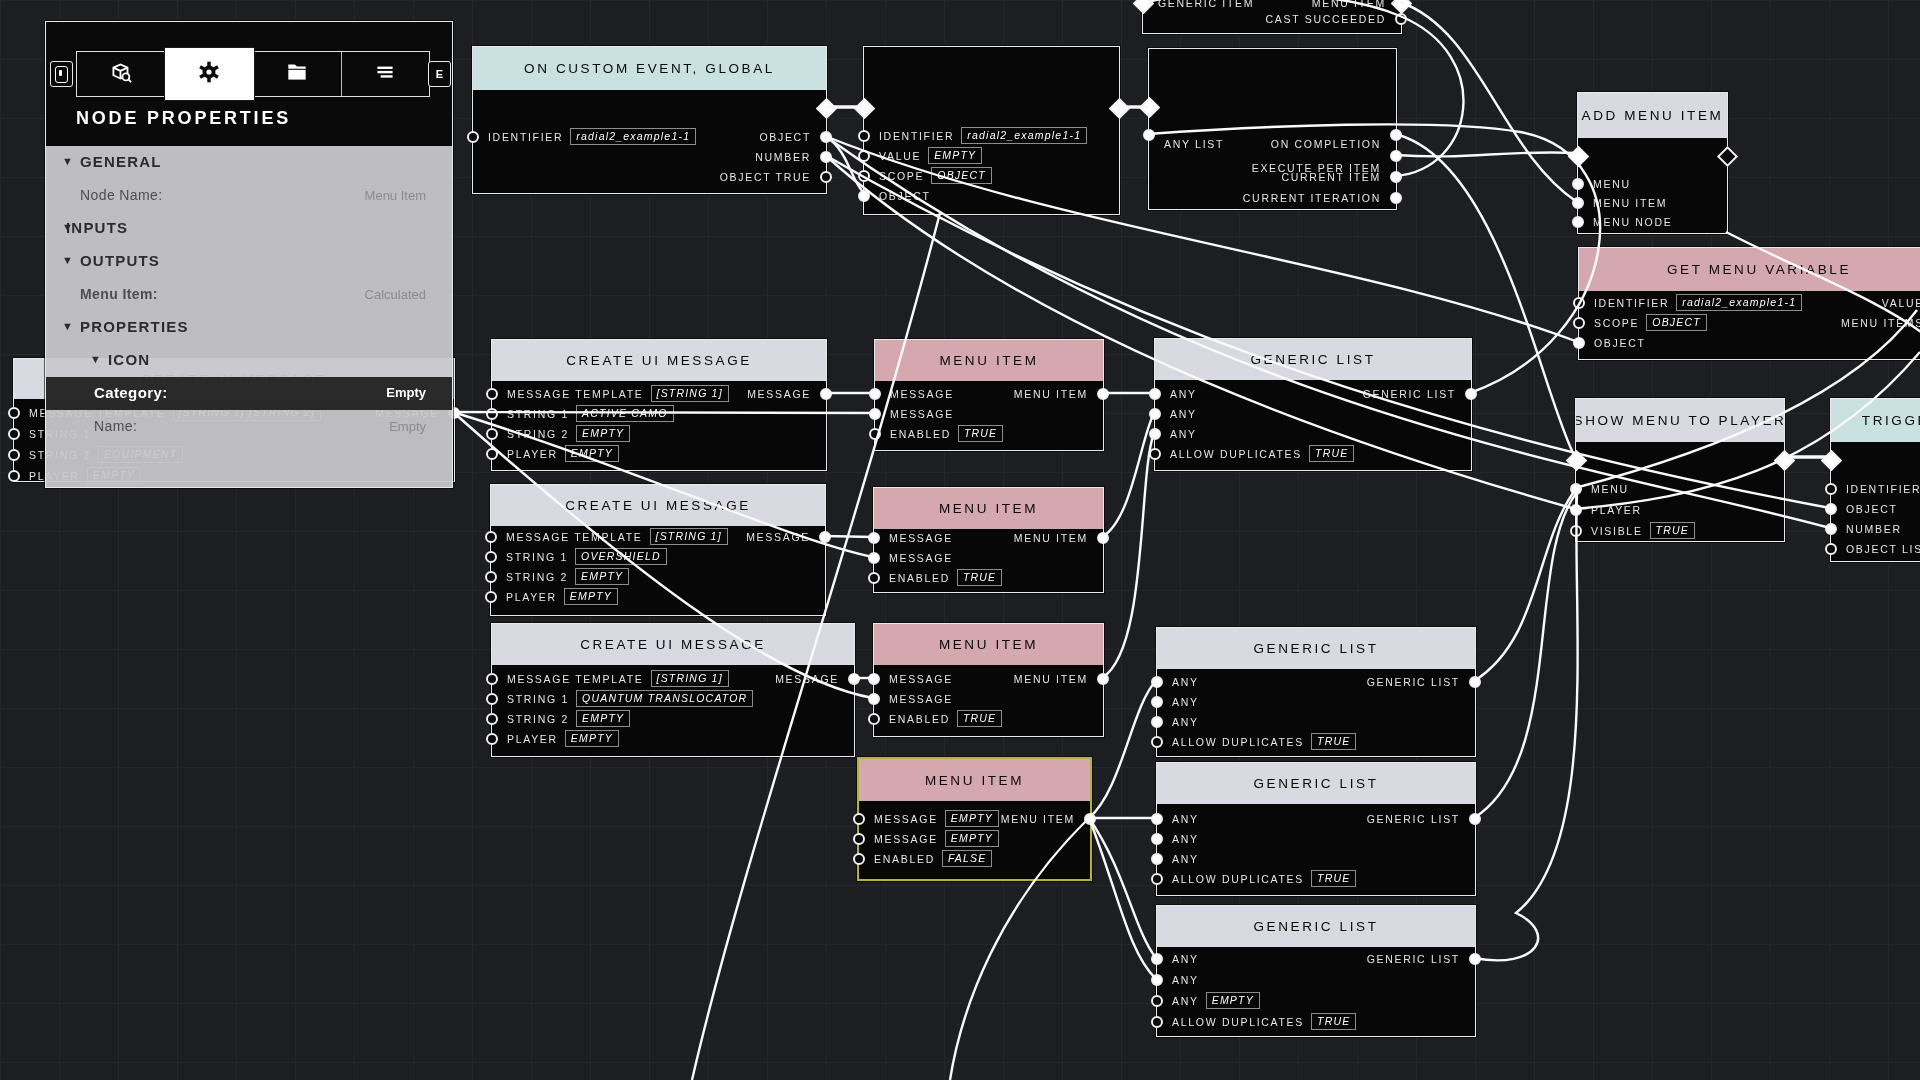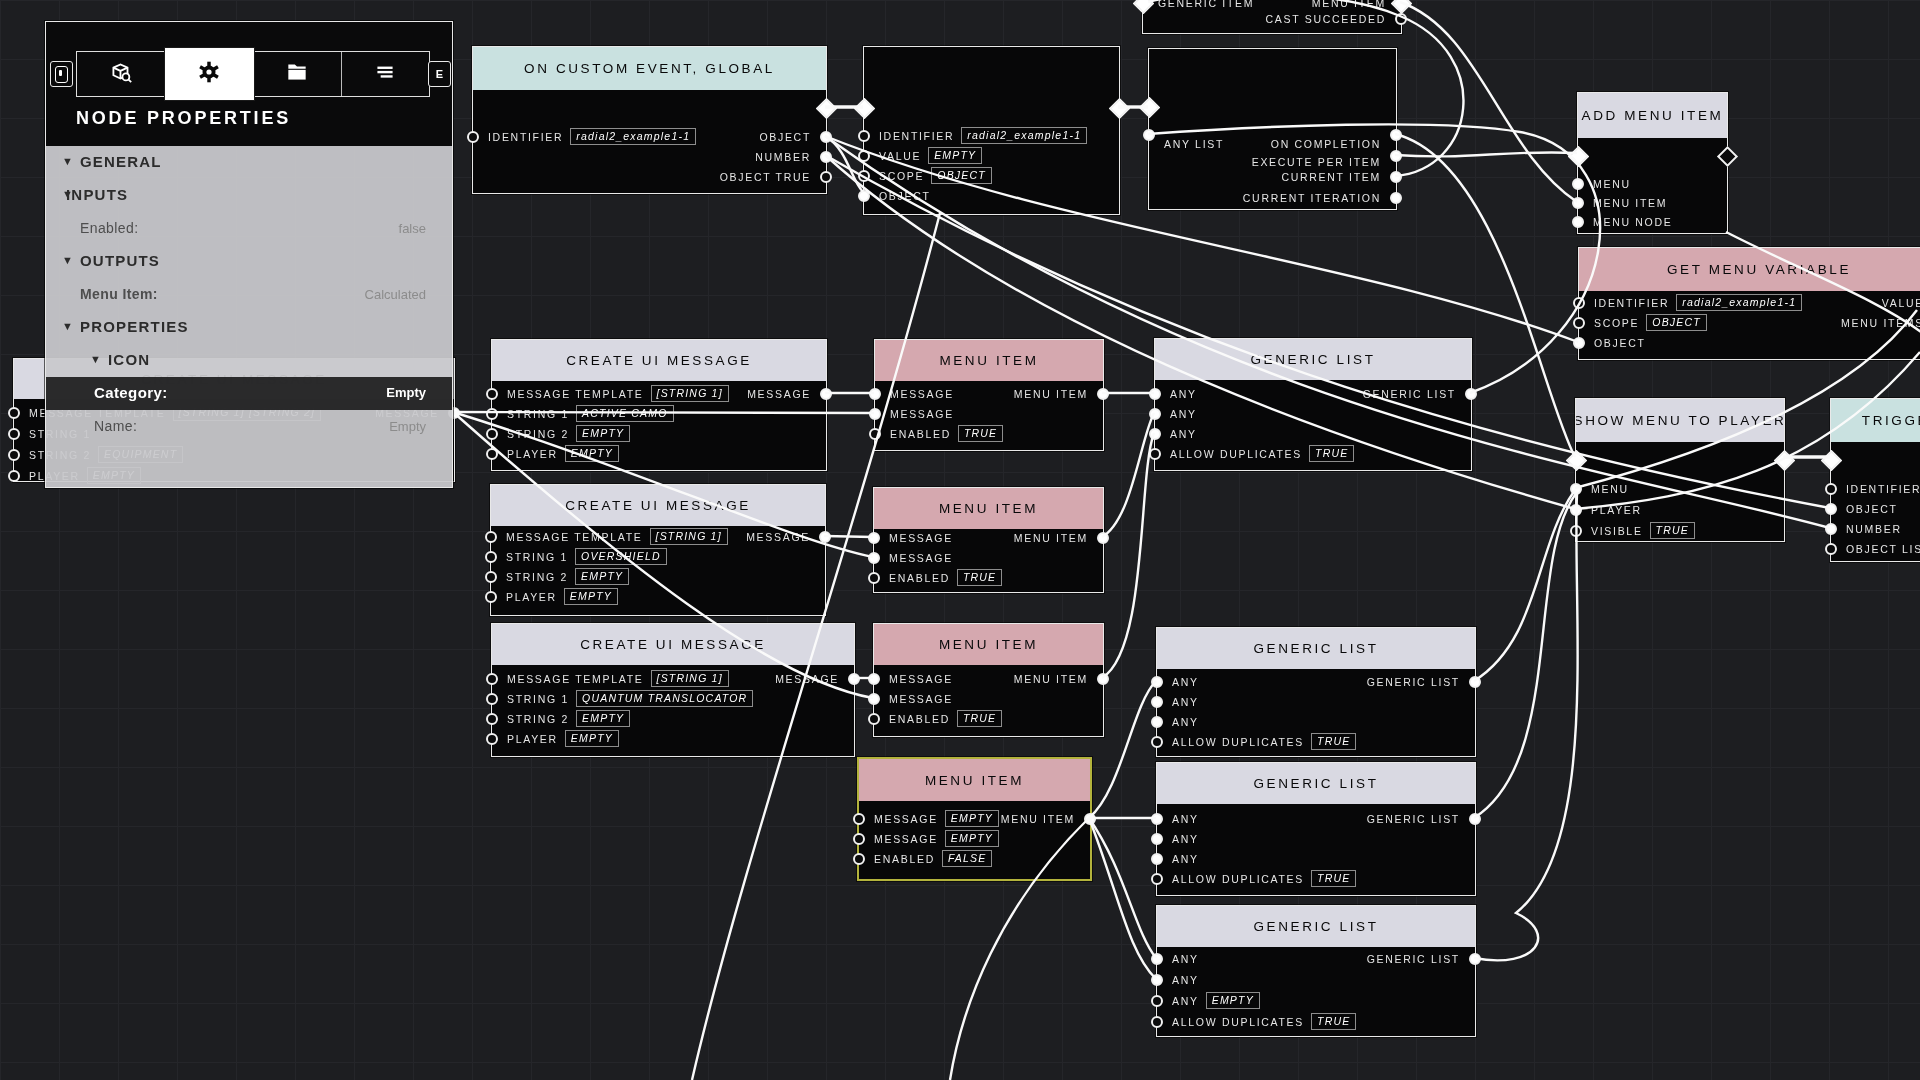--- a/index.html
+++ b/index.html
@@ -160,21 +160,21 @@
       <div class="port f" style="top: 143px; left: -6px;"></div>
     </div>
     <div class="node" style="left: 1148px; top: 48px; width: 247px; height: 160px;">
       <div class="dport f" style="top: 50.5px; left: -7.5px;"></div>
       <div class="nrow" style="top: 77px; margin-top: 9px;">
         <div class="nlbl l">ANY LIST</div>
         <div class="nlbl r">ON COMPLETION</div>
       </div>
       <div class="port f" style="top: 80px; left: -6px;"></div>
       <div class="port f" style="top: 80px; right: -6px;"></div>
-      <div class="nrow" style="top: 104px;">
+      <div class="nrow" style="top: 110px;">
         <div class="nlbl r">EXECUTE PER ITEM</div>
       </div>
       <div class="port f" style="top: 101px; right: -6px;"></div>
       <div class="nrow" style="top: 119px;">
         <div class="nlbl r">CURRENT ITEM</div>
       </div>
       <div class="port f" style="top: 122px; right: -6px;"></div>
       <div class="nrow" style="top: 140px;">
         <div class="nlbl r">CURRENT ITERATION</div>
       </div>
@@ -553,26 +553,26 @@
         <span>E</span>
       </div>
     <div id="panel-title">NODE PROPERTIES</div>
   </div>
   <div id="panel-body">
       <div class="prow">
         <div class="arrow" style="left: 16px;">▼</div>
         <div class="slabel" style="left: 34px;">GENERAL</div>
       </div>
       <div class="prow">
+        <div class="ilabel" style="left: 34px;">Node Name:</div>
+        <div class="ivalue">Menu Item</div>
+      </div>
+      <div class="prow">
         <div class="arrow" style="left: 16px;">▼</div>
         <div class="slabel" style="left: 20px;">INPUTS</div>
-      </div>
-      <div class="prow">
-        <div class="ilabel" style="left: 34px;">Enabled:</div>
-        <div class="ivalue">false</div>
       </div>
       <div class="prow">
         <div class="arrow" style="left: 16px;">▼</div>
         <div class="slabel" style="left: 34px;">OUTPUTS</div>
       </div>
       <div class="prow">
         <div class="ilabel" style="left: 34px; font-weight: bold;">Menu Item:</div>
         <div class="ivalue">Calculated</div>
       </div>
       <div class="prow">

